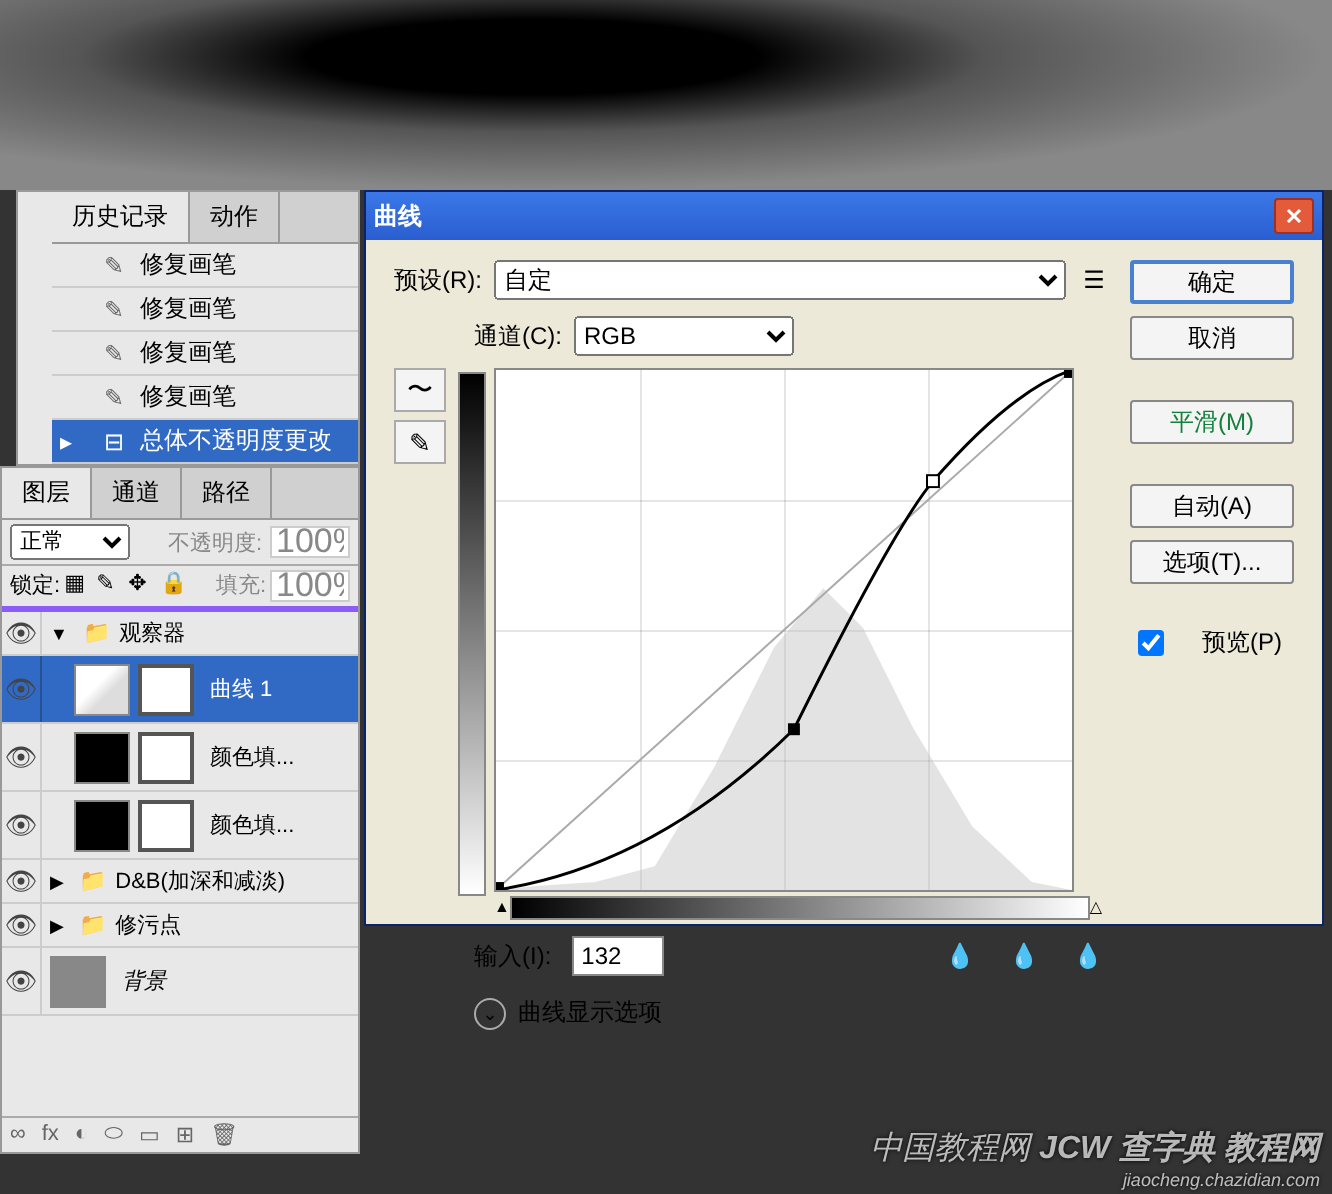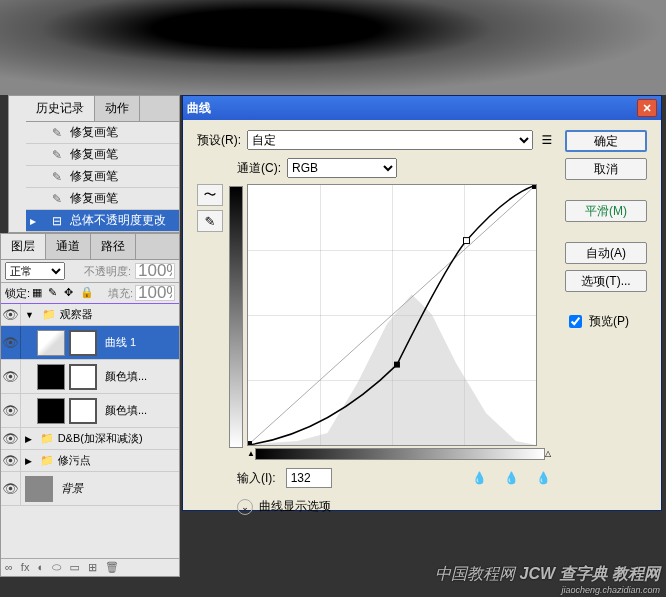--- a/index.html
+++ b/index.html
@@ -19,39 +19,39 @@
 .history-icon { width: 18px; height: 16px; margin-right: 4px; display: inline-flex; align-items: center; justify-content: center; color: #666; }
 .history-row.active .history-icon { color: #fff; }
 .left-slot { width: 18px; display:inline-block; }
 
 
 .layers-panel { position: absolute; top: 233px; left: 0px; width: 180px; bottom: 20px; }
 .layers-toolbar { display: flex; align-items: center; padding: 2px 4px; gap: 4px; font-size: 11px; border-bottom: 1px solid #aaa; }
 .blend-select { width: 60px; font-size: 11px; height: 18px; }
 .opacity-label { margin-left: auto; color: #888; }
 .opacity-input { width: 40px; font-size: 17px; height: 16px; color: #888; border: 1px solid #ccc; text-align: right; }
-.lock-row { display: flex; align-items: center; padding: 2px 4px; font-size: 11px; border-bottom: 1px solid #8b5cf6; gap: 2px; }
+.lock-row { display: flex; padding: 2px 4px; font-size: 11px; border-bottom: 3px solid #8b5cf6; gap: 2px; }
 .lock-icon { width: 14px; height: 14px; display: inline-block; }
 .layer-row { display: flex; align-items: center; height: 34px; border-bottom: 1px solid #ccc; font-size: 11px; }
 .layer-row.group { height: 22px; }
 .layer-row.selected { background: #316ac5; color: #fff; }
 .eye { width: 20px; display: flex; align-items: center; justify-content: center; font-size: 13px; color: #444; border-right: 1px solid #ccc; align-self: stretch; }
 .layer-row.selected .eye { border-right-color: #265090; }
 .indent { display: inline-block; }
 .thumb { width: 28px; height: 26px; border: 1px solid #888; margin: 0 2px; background: #fff; }
 .thumb.black { background: #000; }
 .thumb.curves { background: linear-gradient(135deg, #fff 40%, #ddd 60%); position: relative; }
 .thumb.mask { background: #fff; border: 2px solid #555; width: 28px; height: 26px; }
 .thumb.bg-thumb { background: #888; }
 .folder-icon { color: #b89040; margin: 0 4px; }
 
 .panel-footer { display: flex; gap: 8px; padding: 2px 4px; border-top: 1px solid #aaa; font-size: 11px; color: #666; position:absolute; bottom:0; left:0; right:0; }
 
 
-.dialog { position: absolute; top: 95px; left: 182px; width: 480px; height: 416px; border: 1px solid #0a246a; background: #ece9d8; }
+.dialog { position: absolute; top: 95px; left: 182px; width: 480px; height: 368px; border: 1px solid #0a246a; background: #ece9d8; }
 .title-bar { height: 24px; background: linear-gradient(to bottom, #3b78e7, #2a5ed0); color: #fff; display: flex; align-items: center; padding: 0 4px; font-size: 12px; font-weight: bold; }
 .close-btn { margin-left: auto; width: 20px; height: 18px; background: #e35b3a; border: 1px solid #a03020; color: #fff; display: flex; align-items: center; justify-content: center; font-size: 11px; border-radius: 2px; }
 .dialog-body { padding: 10px 14px; display: flex; gap: 10px; }
 .left-col { flex: 1; }
 .right-col { width: 82px; display: flex; flex-direction: column; gap: 6px; }
 .dlg-btn { height: 22px; font-size: 12px; border: 1px solid #888; background: #f4f4f4; border-radius: 2px; cursor: pointer; }
 .dlg-btn.primary { border: 2px solid #4a80d0; }
 .dlg-btn.disabled { color: #15803d; }
 
 .preset-row { display: flex; align-items: center; gap: 6px; font-size: 12px; margin-bottom: 8px; }
@@ -72,21 +72,21 @@
 .grid-h { height: 1px; left: 0; right: 0; }
 .histo { position: absolute; bottom: 0; left: 0; right: 0; height: 100%; opacity: 0.4; }
 .curve-svg { position: absolute; top: 0; left: 0; width: 100%; height: 100%; }
 .hgrad { width: 290px; height: 12px; background: linear-gradient(to right, #000, #fff); border: 1px solid #888; margin-top: 2px; margin-left: 0; }
 .arrow { font-size: 8px; }
 .io-col { display:flex; flex-direction:column; gap:4px; margin-top:6px; }
 .io-input { width: 46px; height: 20px; font-size: 12px; text-align: left; padding: 0 4px; border: 1px solid #888; }
 
 .bottom-row { display: flex; align-items: center; gap: 10px; font-size: 12px; margin-top: 8px; padding-left: 40px; }
 .dropper { width: 22px; height: 18px; display: inline-flex; align-items: center; justify-content: center; }
-.checkbox-row { display: flex; align-items: center; gap: 4px; font-size: 12px; }
+.checkbox-row { display: flex; align-items: center; gap: 16px; font-size: 12px; }
 .expand-row { display: flex; align-items: center; gap: 6px; font-size: 12px; margin-top: 10px; padding-left: 40px; }
 .chev { width:16px; height:16px; border:1px solid #aaa; border-radius:50%; display:inline-flex; align-items:center; justify-content:center; font-size:9px; }
 
 .watermark { position: absolute; right: 6px; bottom: 2px; color: rgba(255,255,255,0.7); font-size: 16px; font-style: italic; text-shadow: 0 0 2px #000; text-align: right; }
 .watermark small { font-size: 9px; display:block; }
 </style>
 </head>
 <body>
 
 <div class="bg-image"></div>

